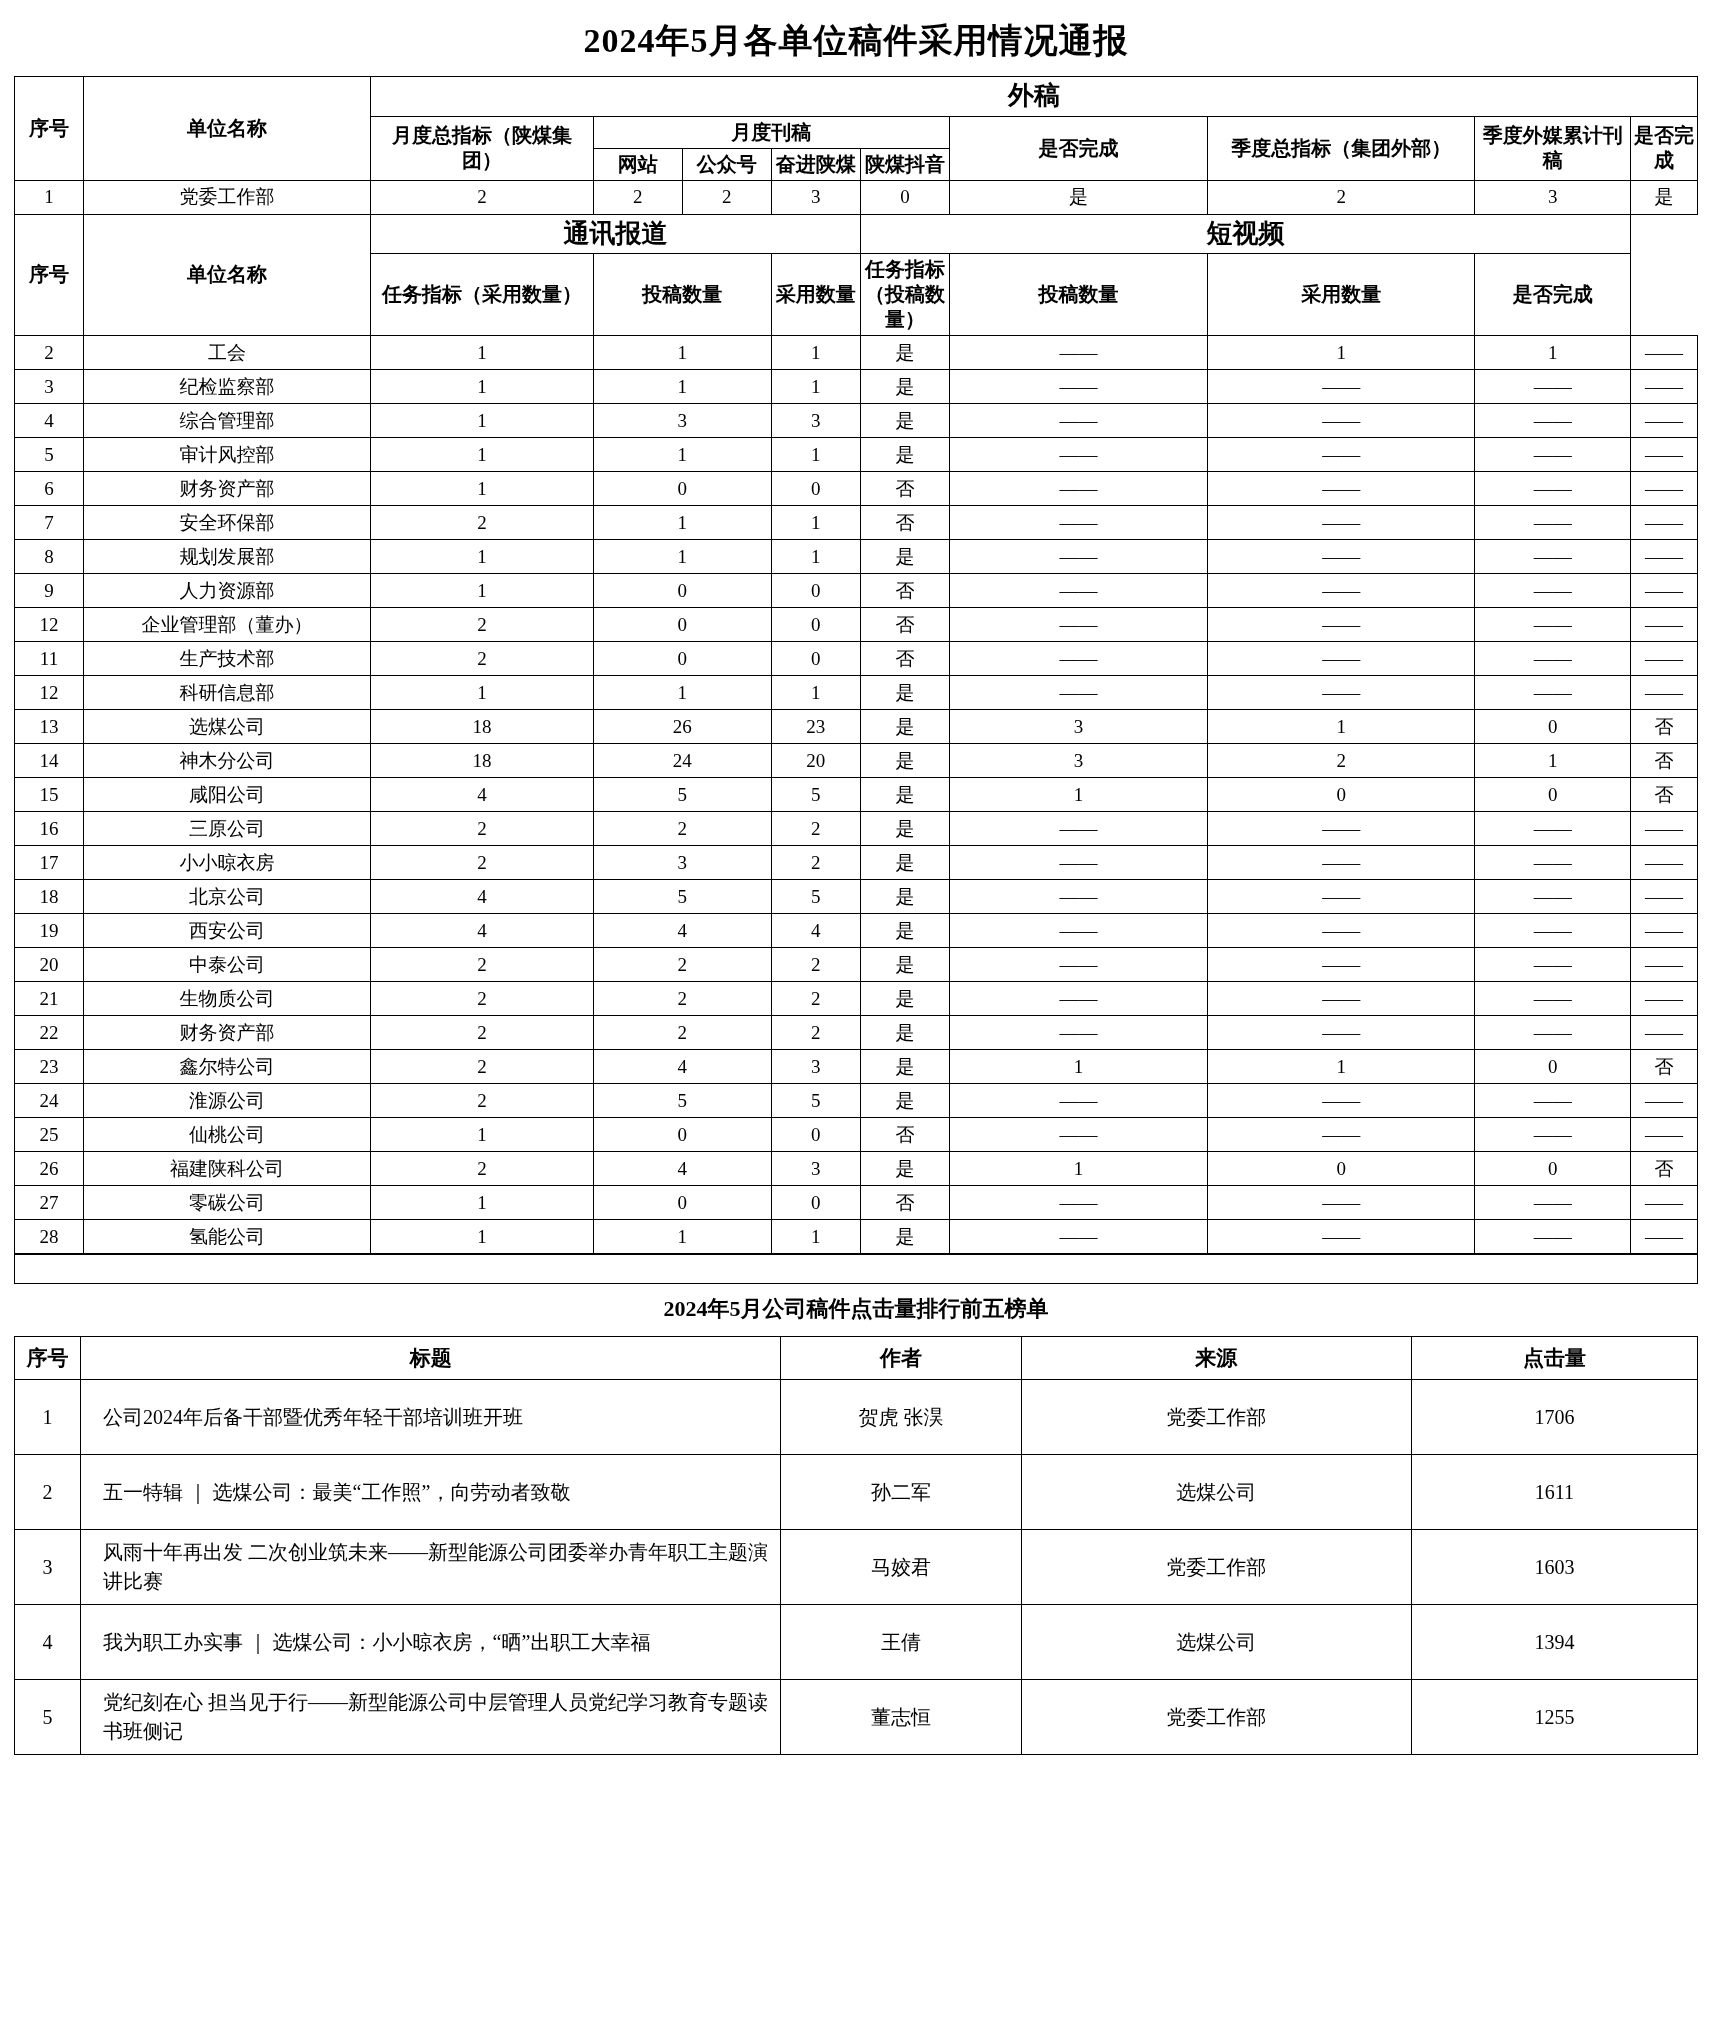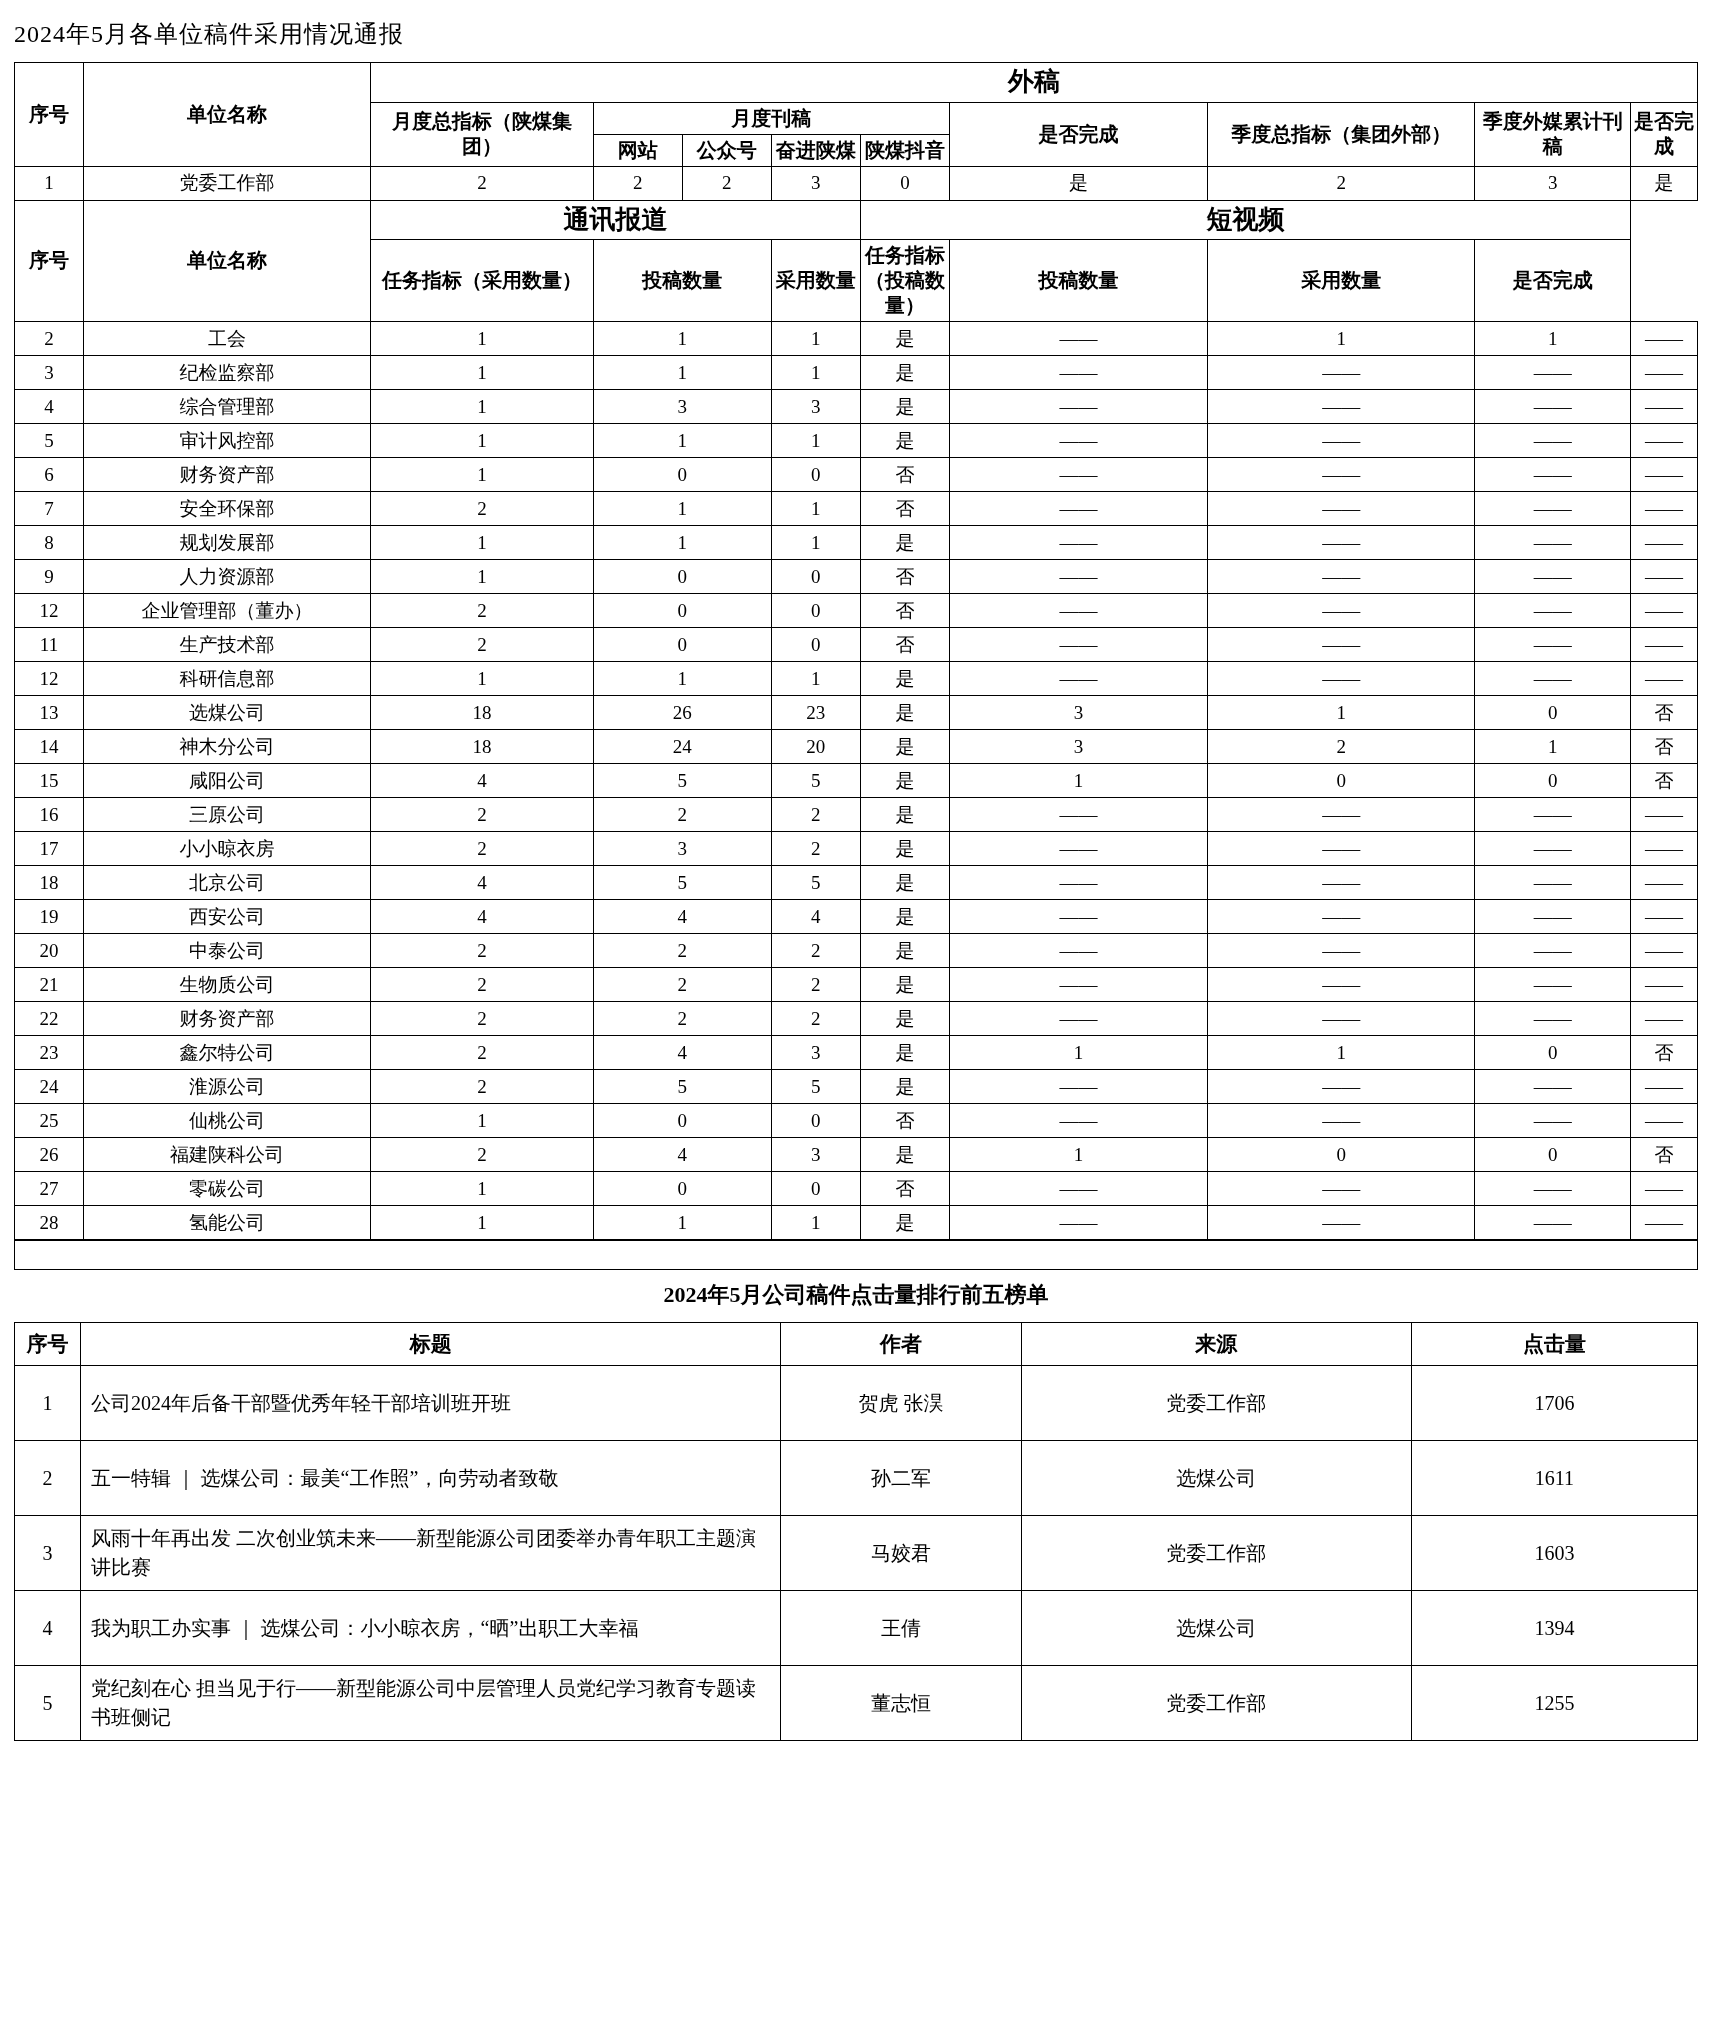--- a/index.html
+++ b/index.html
@@ -11,23 +11,23 @@
     width: 1712px;
     font-family: "Liberation Serif", "DejaVu Serif", serif;
     color: #000000;
   }
   .page {
     width: 1712px;
     box-sizing: border-box;
     padding: 10px 14px 20px 14px;
   }
   .doc-title {
-    text-align: left;
-    font-size: 24px;
-    font-weight: normal;
+    text-align: center;
+    font-size: 34px;
+    font-weight: bold;
     letter-spacing: 1px;
     padding: 8px 0 12px 0;
   }
   .intro {
     font-size: 21px;
     line-height: 1.65;
     text-indent: 2em;
     padding: 0 6px 14px 6px;
     text-align: justify;
   }
@@ -80,21 +80,21 @@
     font-weight: bold;
     font-size: 21px;
     text-align: center;
     padding: 6px 4px;
   }
   .rank-table td.c {
     text-align: center;
   }
   .rank-table td.t {
     text-align: left;
-    padding-left: 10px;
+    padding-left: 22px;
   }
   .rank-row td {
     height: 58px;
   }
 </style>
 </head>
 <body>
 
 <div class="page">
 

